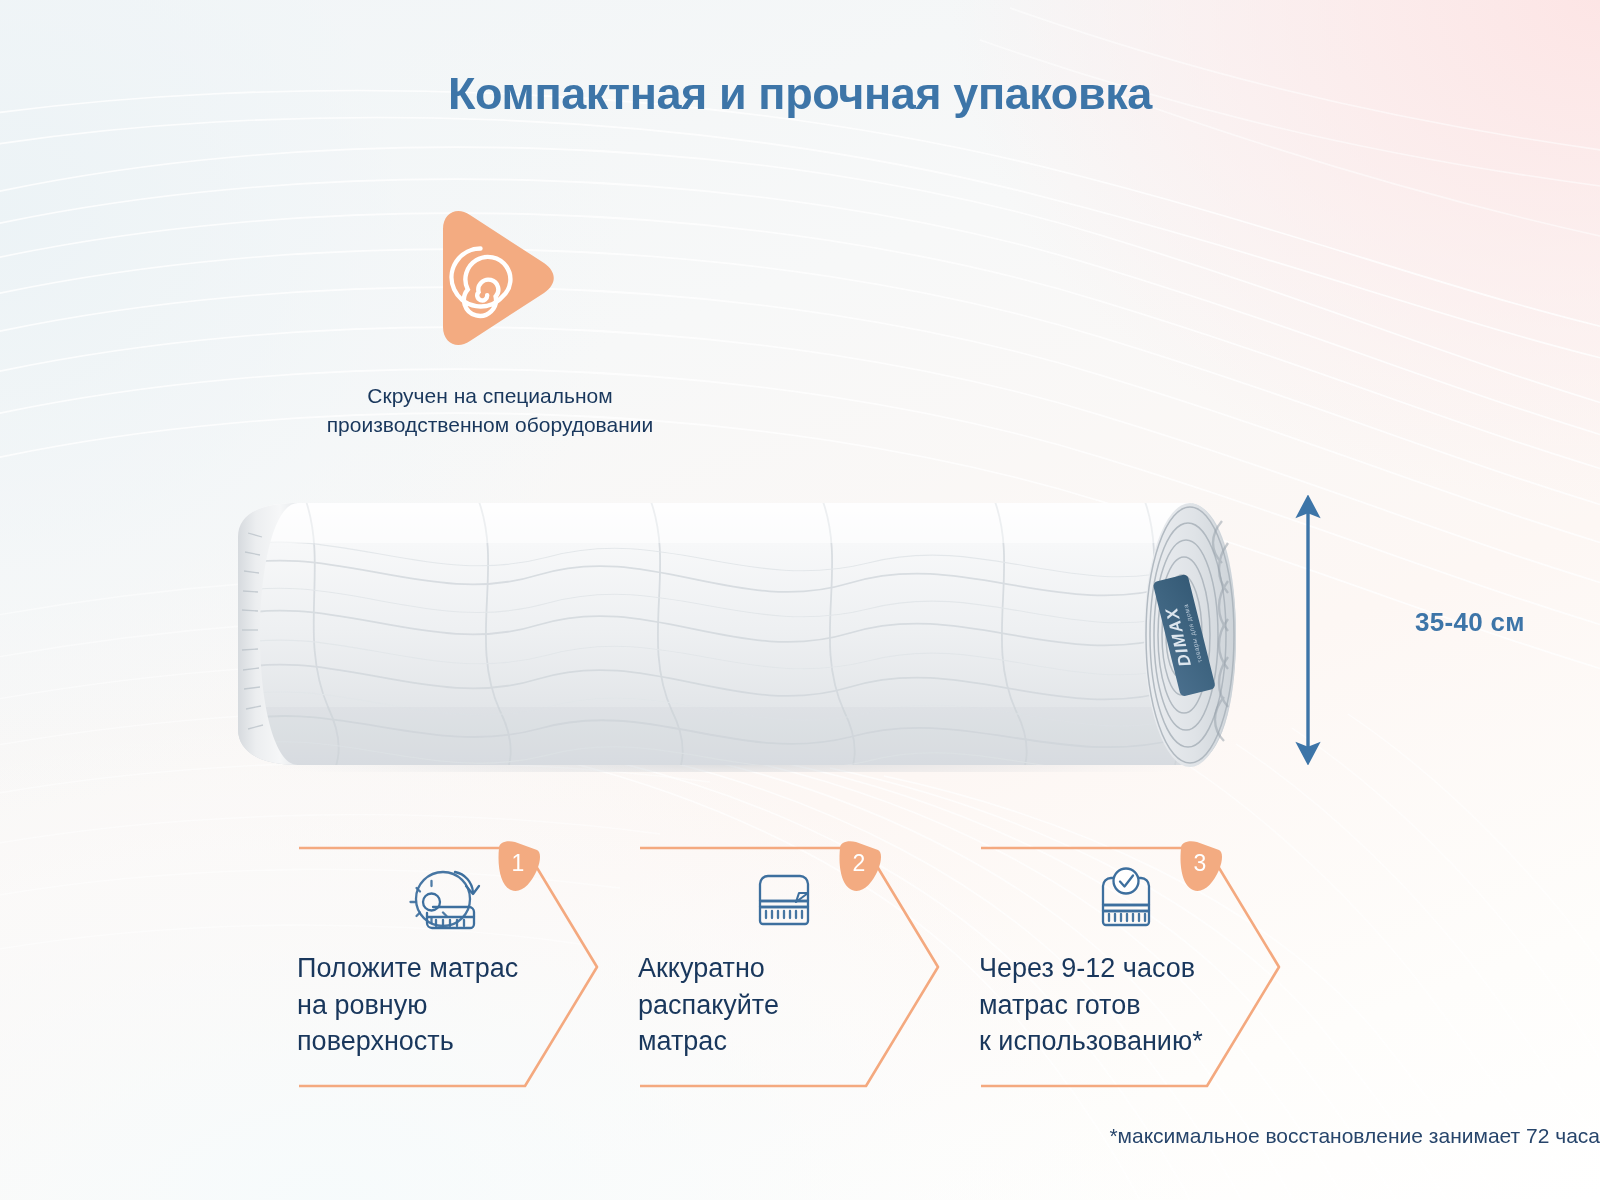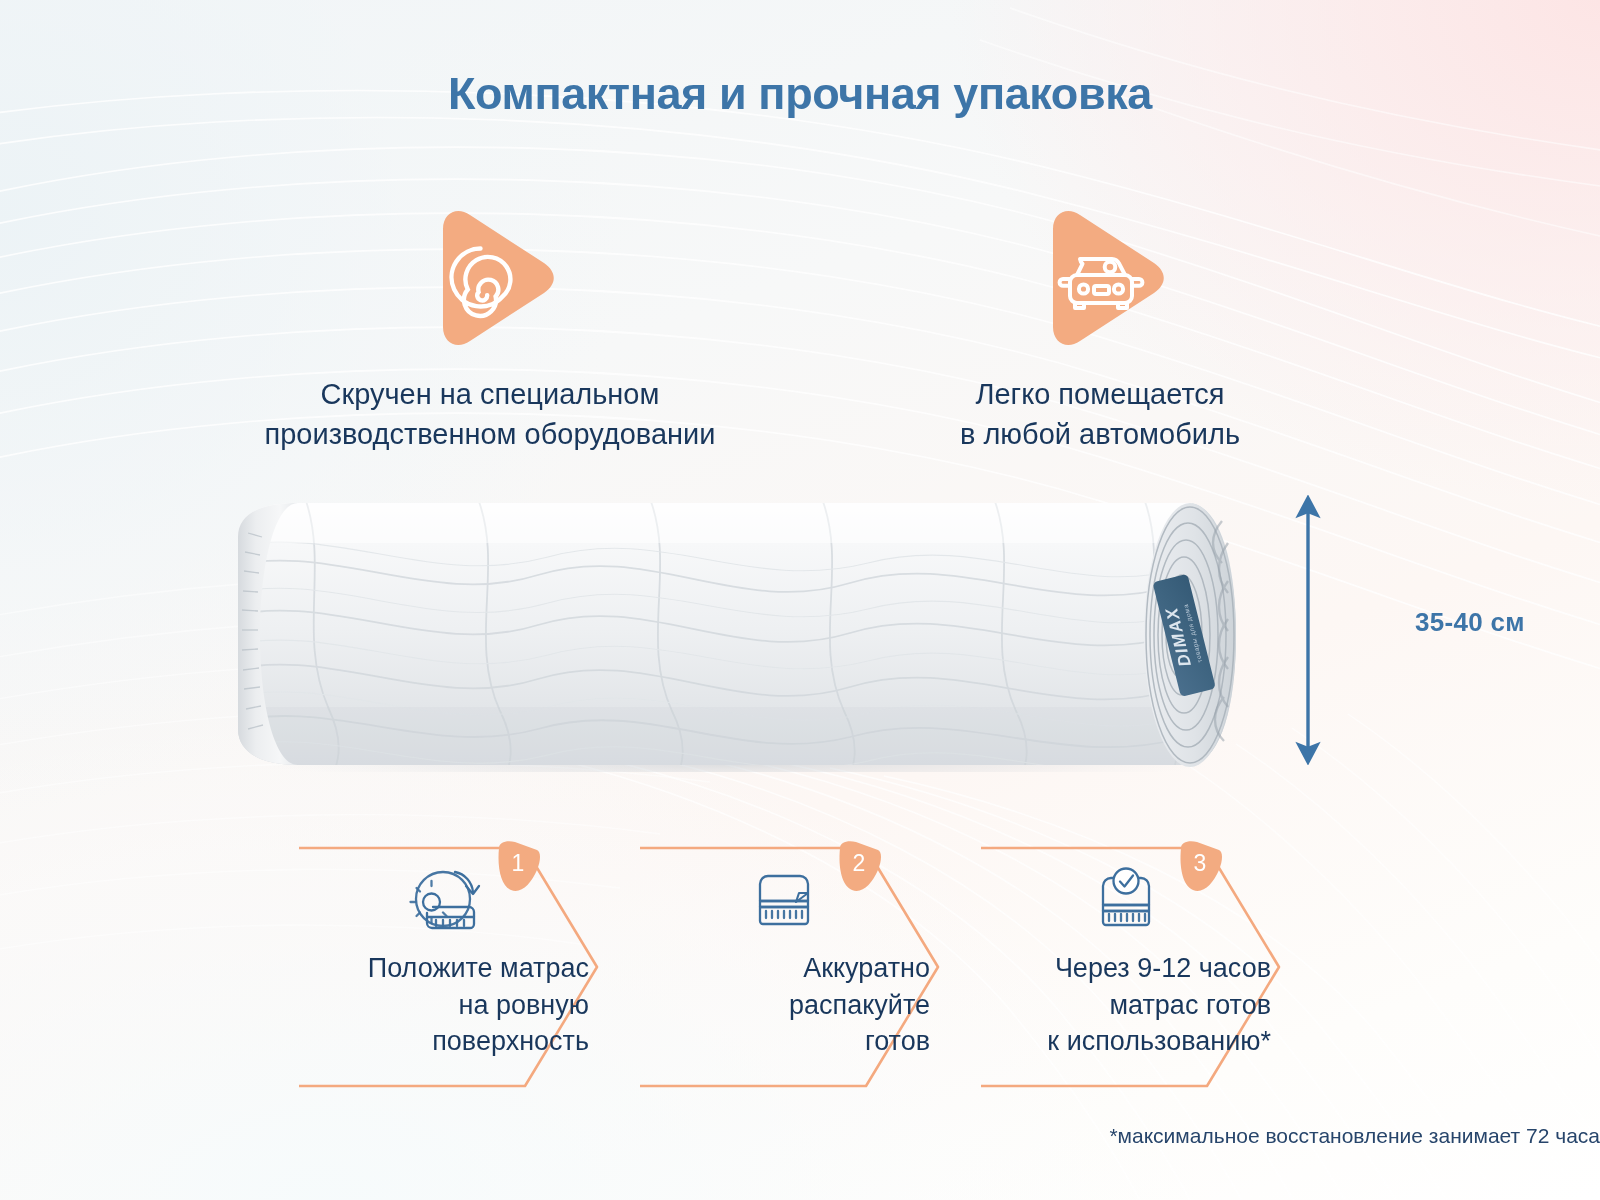--- a/index.html
+++ b/index.html
@@ -58,22 +58,22 @@
   .tri-wrap {
     position: relative;
     height: 160px;
     display: flex;
     align-items: center;
     justify-content: center;
   }
   .tri-wrap svg { display: block; overflow: visible; }
 
   .feature-caption {
-    margin-top: 16px;
-    font-size: 29px;
+    margin-top: 24px;
+    font-size: 21px;
     line-height: 1.38;
     color: #19375c;
     white-space: pre-line;
   }
 
   
   .roll {
     position: absolute;
     left: 178px;
     top: 497px;
@@ -149,21 +149,21 @@
     width: 292px;
     display: flex;
     justify-content: center;
   }
   .step-icon svg { display: block; }
   .step-text {
     position: absolute;
     top: 112px;
     left: 0;
     width: 292px;
-    text-align: right;
+    text-align: left;
     font-size: 27px;
     line-height: 1.36;
     color: #19375c;
     white-space: pre-line;
   }
 
   
   .footnote {
     position: absolute;
     top: 1124px;
@@ -239,42 +239,20 @@
                    a16 16 0 1 0 27.8 7.0
                    a10 10 0 1 0 -17.0 -4.5
                    a5 5 0 1 0 8.6 3.1"></path>
         </g>
       </svg>
     </div>
     <div class="feature-caption">Скручен на специальном
 производственном оборудовании</div>
   </div>
 
-  <div class="feature feature-2">
-    <div class="tri-wrap">
-      <svg width="148" height="150" viewBox="0 0 148 150" xmlns="http://www.w3.org/2000/svg">
-        <path d="M27 26 C27 10, 41 3, 54 12 L128 60 C141 69, 141 81, 128 90 L54 138
-                 C41 147, 27 140, 27 124 Z" fill="#f3ab81"></path>
-        <g fill="none" stroke="#ffffff" stroke-width="4" stroke-linecap="round" stroke-linejoin="round">
-          <path d="M54 56 h32 a8 8 0 0 1 7 4.4 L99 72 h-48 l5.5-11.2 A8 8 0 0 1 54 56 Z"></path>
-          <rect x="44" y="72" width="62" height="28" rx="7"></rect>
-          <circle cx="57.5" cy="86" r="4.6"></circle>
-          <circle cx="92.5" cy="86" r="4.6"></circle>
-          <rect x="68" y="83" width="15" height="8" rx="2"></rect>
-          <path d="M49 100 v5 h9 v-5"></path>
-          <path d="M92 100 v5 h9 v-5"></path>
-          <path d="M44 76 h-7 a3.4 3.4 0 0 0 0 6.8 h7"></path>
-          <path d="M106 76 h7 a3.4 3.4 0 0 1 0 6.8 h-7"></path>
-          <circle cx="84" cy="64" r="5.3"></circle>
-        </g>
-      </svg>
-    </div>
-    <div class="feature-caption">Легко помещается
-в любой автомобиль</div>
-  </div>
 
   <div class="roll">
     <svg width="1105" height="275" viewBox="0 0 1105 275" xmlns="http://www.w3.org/2000/svg">
       <defs>
         <linearGradient id="rollBody" x1="0" y1="0" x2="0" y2="1">
           <stop offset="0%" stop-color="#fdfdfe"></stop>
           <stop offset="16%" stop-color="#f7f8f9"></stop>
           <stop offset="48%" stop-color="#eef0f2"></stop>
           <stop offset="78%" stop-color="#e3e6e9"></stop>
           <stop offset="100%" stop-color="#dbdfe3"></stop>
@@ -454,21 +432,21 @@
             <path d="M35 47 v7"></path>
               <path d="M41 47 v7"></path>
               <path d="M47 47 v7"></path>
             <path d="M53 47 v7"></path>
           </g>
           <path d="M59 29 L47 38 L50 29 Z" stroke-width="2.1"></path>
         </svg>
       </div>
       <div class="step-text">Аккуратно
 распакуйте
-готов</div>
+матрас</div>
     </div>
 
     <div class="step step-3">
       <svg class="step-chevron" viewBox="0 0 340 258" xmlns="http://www.w3.org/2000/svg">
         <path d="M2 10 H228 L300 129 L228 248 H2" fill="none" stroke="#f4a97f" stroke-width="2.6" stroke-linejoin="round"></path>
       </svg>
       <svg class="step-badge" viewBox="0 0 46 58" xmlns="http://www.w3.org/2000/svg">
         <path d="M4 8 C4 2, 12 0, 20 2 L42 10 C46 12, 46 20, 42 30
                  C36 44, 26 54, 16 50 C6 46, 2 28, 4 8 Z" fill="#f3ab81"></path>
       </svg>

